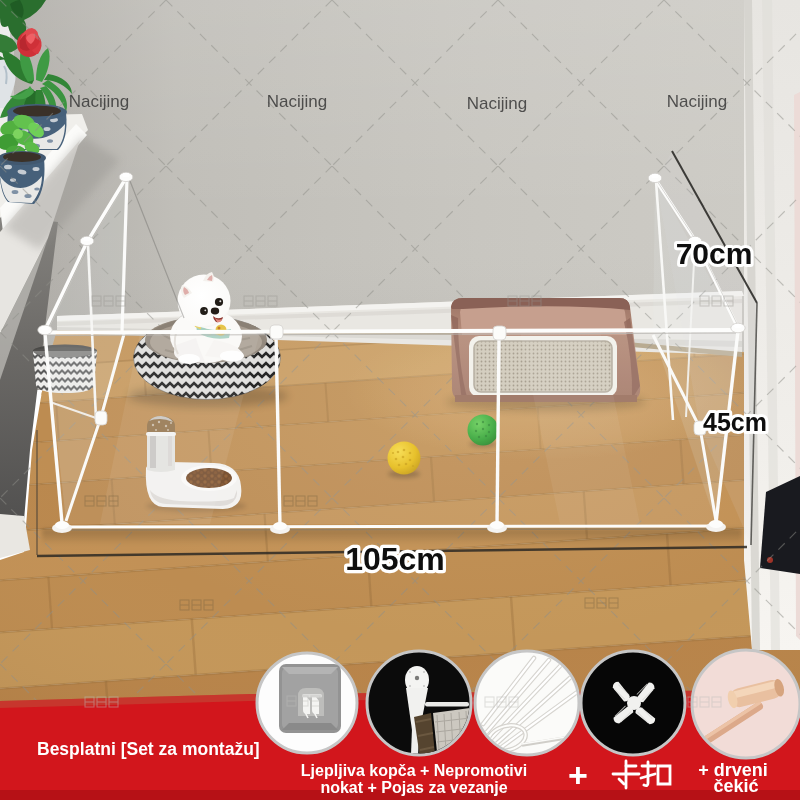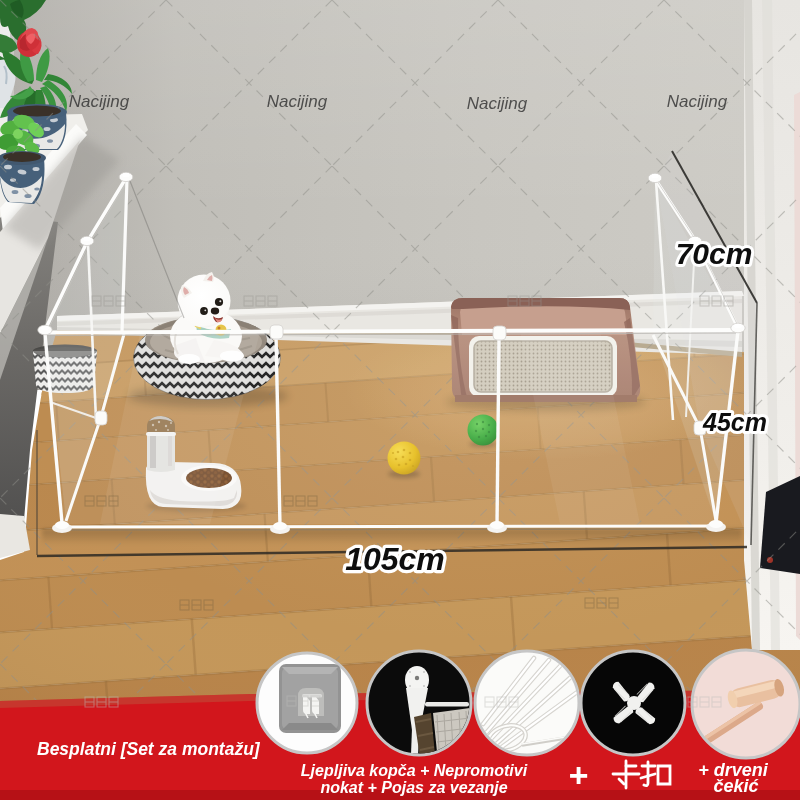--- a/index.html
+++ b/index.html
@@ -1,16 +1,16 @@
 <!DOCTYPE html>
 <html><head>
 <meta charset="utf-8">
 <style>
 html,body{margin:0;padding:0;background:#fff;}
-.stage{position:relative;width:800px;height:800px;overflow:hidden;font-family:"Liberation Sans",sans-serif;font-style:italic;}
+.stage{position:relative;width:800px;height:800px;overflow:hidden;font-family:"Liberation Sans",sans-serif;}
 svg{position:absolute;left:0;top:0;}
 </style>
 </head>
 <body>
 <div class="stage">
 <svg width="800" height="800" viewBox="0 0 800 800">
 <defs>
 <linearGradient id="wallg" x1="0" y1="0" x2="1" y2="0">
  <stop offset="0" stop-color="#aeaba6"></stop>
  <stop offset="0.22" stop-color="#c0beb8"></stop>

